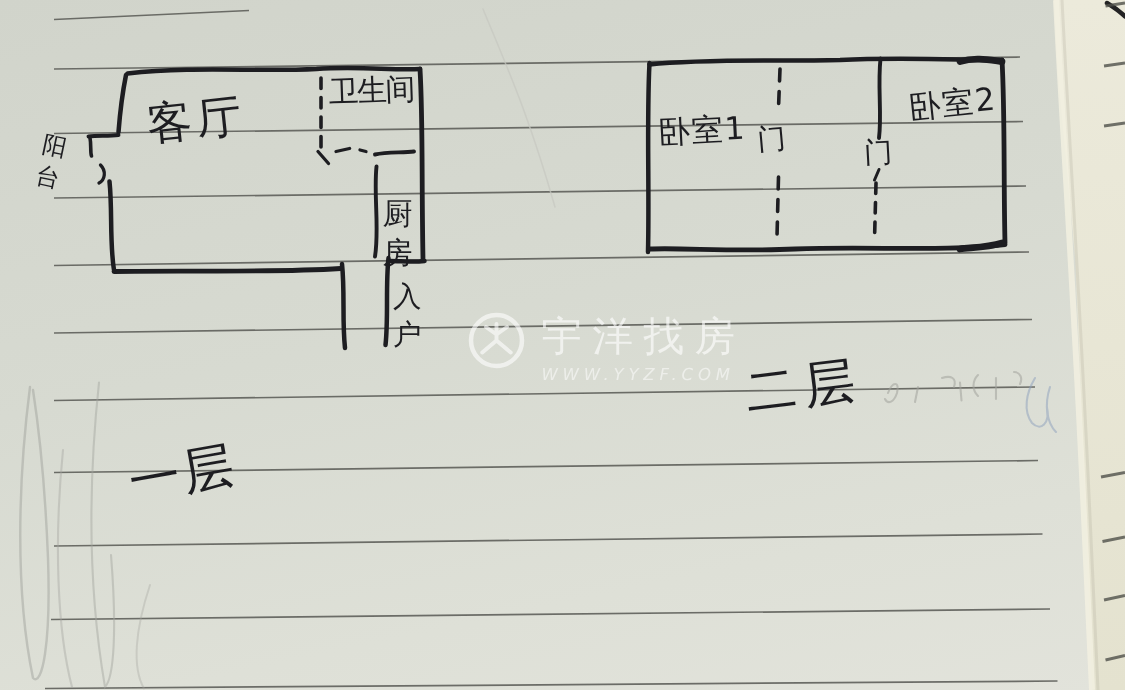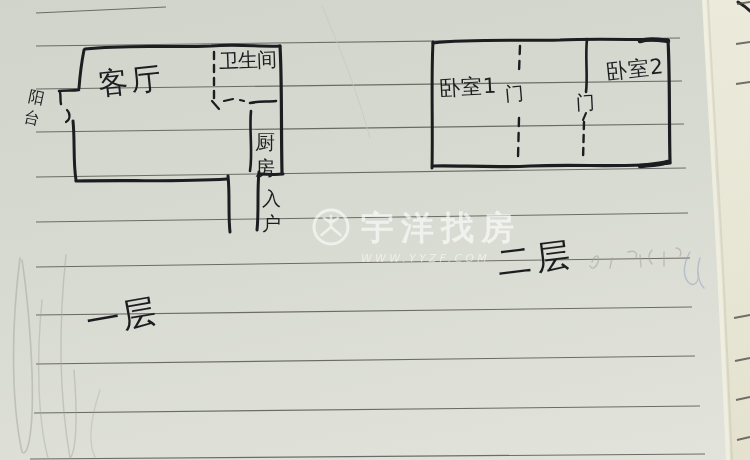--- a/index.html
+++ b/index.html
@@ -23,21 +23,21 @@
   }
   .vtext{white-space:normal;word-break:break-all;line-height:1.3;}
   
   #watermark{
     position:absolute;left:310px;top:206px;z-index:6;
     display:flex;align-items:flex-start;gap:9px;
     pointer-events:none;
   }
   #wm-text{display:flex;flex-direction:column;}
   #wm-brand{
-    font-size:33px;font-weight:700;letter-spacing:7px;
+    font-size:27px;font-weight:400;letter-spacing:7px;
     color:rgba(255,255,255,0.62);
   }
   #wm-url{
     margin-top:1px;font-size:11px;letter-spacing:3.2px;
     color:rgba(255,255,255,0.52);
     font-style:italic;
   }
   #wm-logo{opacity:0.6;}
 </style>
 </head>

